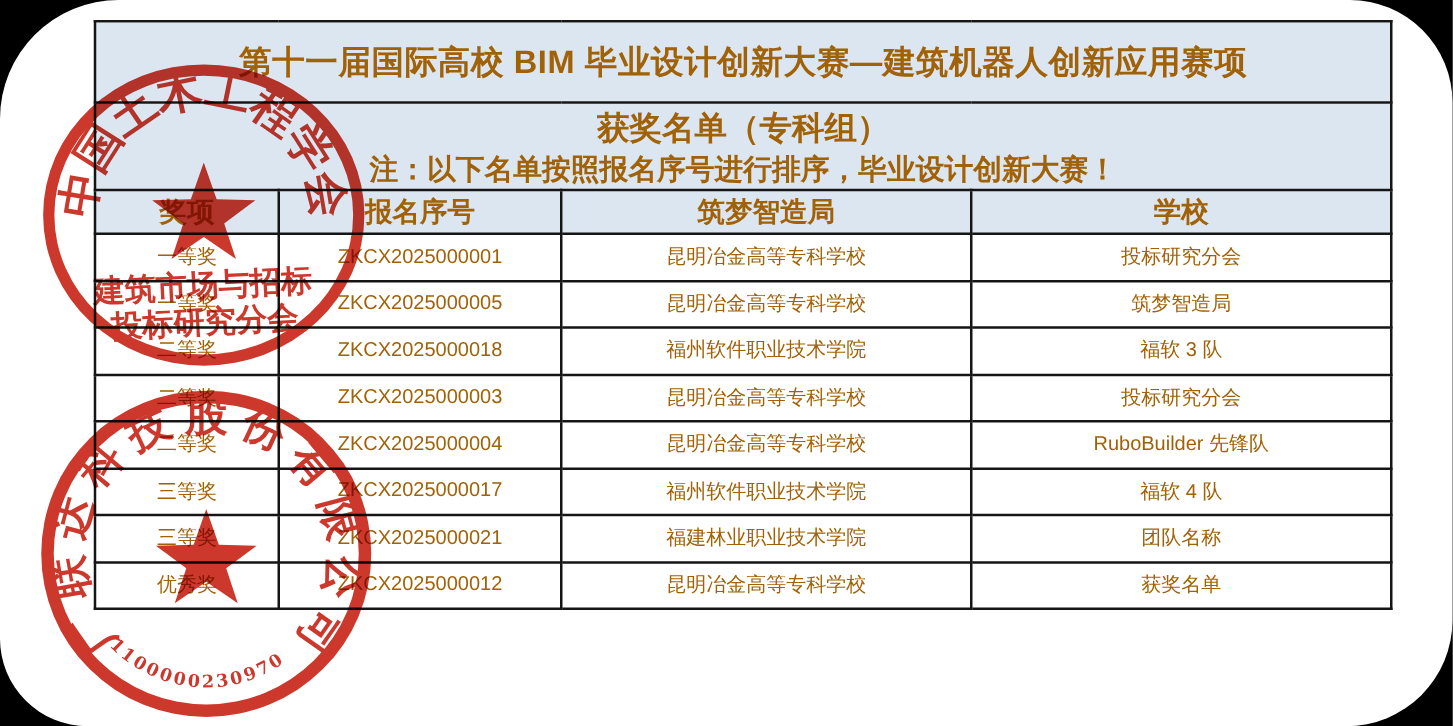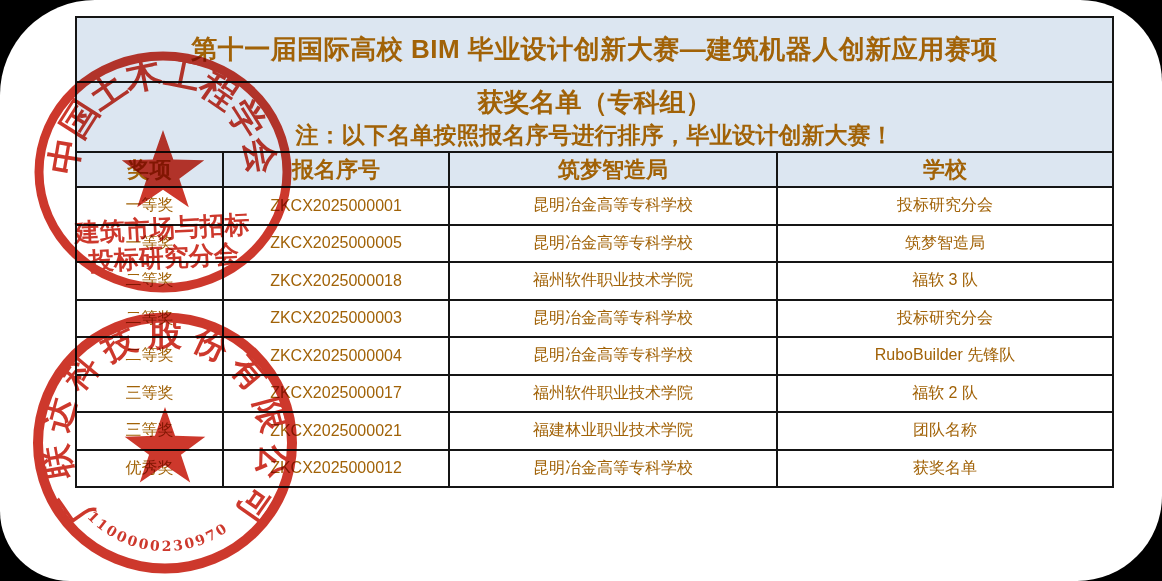--- a/index.html
+++ b/index.html
@@ -151,21 +151,21 @@
         <tr class="data-row">
           <td>二等奖</td>
           <td>ZKCX2025000004</td>
           <td>昆明冶金高等专科学校</td>
           <td>RuboBuilder 先锋队</td>
         </tr>
         <tr class="data-row">
           <td>三等奖</td>
           <td>ZKCX2025000017</td>
           <td>福州软件职业技术学院</td>
-          <td>福软 2 队</td>
+          <td>福软 4 队</td>
         </tr>
         <tr class="data-row">
           <td>三等奖</td>
           <td>ZKCX2025000021</td>
           <td>福建林业职业技术学院</td>
           <td>团队名称</td>
         </tr>
         <tr class="data-row">
           <td>优秀奖</td>
           <td>ZKCX2025000012</td>

